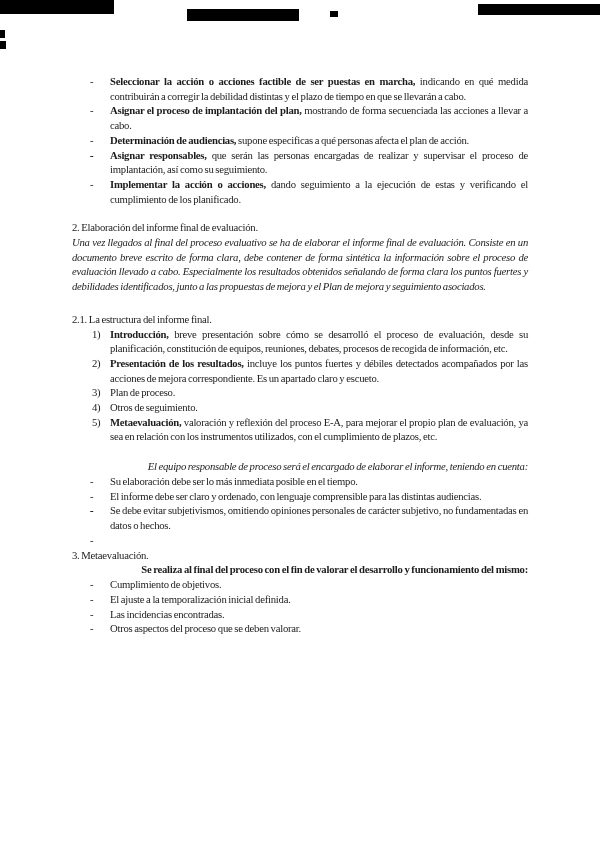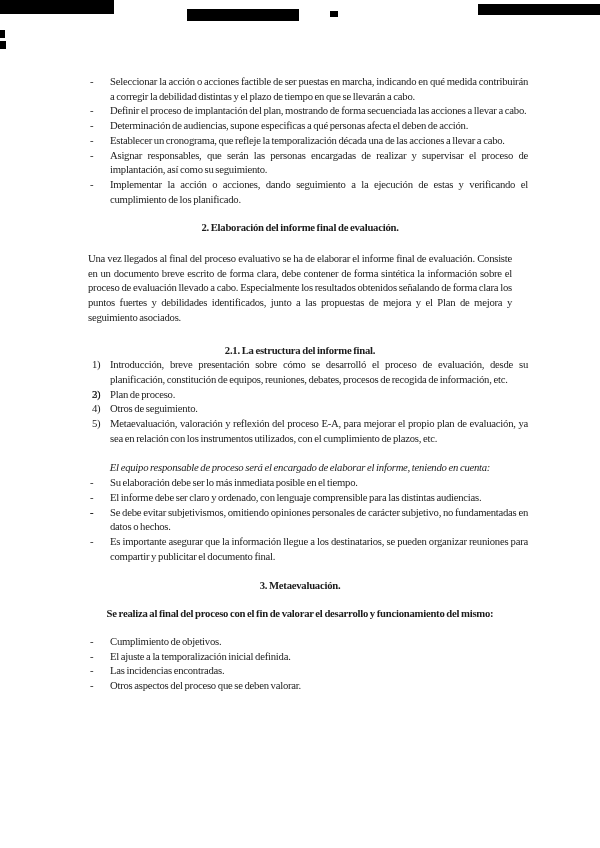--- a/index.html
+++ b/index.html
@@ -17,30 +17,30 @@
     position: absolute;
     left: 72px;
     right: 72px;
     top: 74px;
     font-size: 10.7px;
     line-height: 14.7px;
     letter-spacing: -0.25px;
     word-spacing: -0.6px;
     text-align: justify;
   }
-  .heading { font-weight: bold; margin: 14px 0 0 0; text-align: center; }
+  .heading { font-weight: normal; margin: 14px 0 0 0; text-align: left; }
   .heading.tight { margin-top: 18px; }
-  .para { margin: 16px; }
-  b { font-weight: normal; }
+  .para { margin: 0; font-style: italic; }
+  b { font-weight: bold; }
   ul.blist, ol.blist { list-style: none; margin: 0; padding: 0; }
   .blist li { position: relative; padding-left: 38px; margin: 0; }
   .blist li .marker { position: absolute; left: 18px; top: 0; }
   .blist li .num { position: absolute; left: 20px; top: 0; }
-  .italic-lead { font-style: italic; margin: 15px 0 0 0; text-align: center; }
-  .bold-lead { font-weight: bold; margin: 13px; text-align: center; }
+  .italic-lead { font-style: italic; margin: 15px 0 0 0; text-align: right; }
+  .bold-lead { font-weight: bold; margin: 0; text-align: right; }
   .h3gap { margin-top: 15px; }
 </style>
 </head>
 <body>
 
 <div class="page">
 
   <div class="artifact" style="left:0; top:7; width:114px; height:14px;"></div>
   <div class="artifact" style="left:187px; top:9px; width:112px; height:12px;"></div>
   <div class="artifact" style="left:330px; top:11px; width:8px; height:6px;"></div>
@@ -52,31 +52,30 @@
 
     <ul class="blist">
 
         <li>
           <span class="marker">-</span>
           <span class="txt"><b>Seleccionar la acción o acciones factible de ser puestas en marcha,</b><span> indicando en qué medida contribuirán a corregir la debilidad distintas y el plazo de tiempo en que se llevarán a cabo.</span></span>
         </li>
 
         <li>
           <span class="marker">-</span>
-          <span class="txt"><b>Definir el proceso de implantación del plan,</b><span> mostrando de forma secuenciada las acciones a llevar a cabo.</span></span>
+          <span class="txt"><b>Asignar el proceso de implantación del plan,</b><span> mostrando de forma secuenciada las acciones a llevar a cabo.</span></span>
         </li>
 
         <li>
           <span class="marker">-</span>
-          <span class="txt"><b>Determinación de audiencias,</b><span> supone especificas a qué personas afecta el deben de acción.</span></span>
+          <span class="txt"><b>Determinación de audiencias,</b><span> supone especificas a qué personas afecta el plan de acción.</span></span>
         </li>
 
         <li>
           <span class="marker">-</span>
-          <span class="txt"><b>Establecer un cronograma,</b><span> que refleje la temporalización década una de las acciones a llevar a cabo.</span></span>
         </li>
 
         <li>
           <span class="marker">-</span>
           <span class="txt"><b>Asignar responsables,</b><span> que serán las personas encargadas de realizar y supervisar el proceso de implantación, así como su seguimiento.</span></span>
         </li>
 
         <li>
           <span class="marker">-</span>
           <span class="txt"><b>Implementar la acción o acciones,</b><span> dando seguimiento a la ejecución de estas y verificando el cumplimiento de los planificado.</span></span>
@@ -89,20 +88,21 @@
     <div class="heading tight">2.1. La estructura del informe final.</div>
     <ol class="blist">
 
         <li>
           <span class="num">1)</span>
           <span class="txt"><b>Introducción,</b><span> breve presentación sobre cómo se desarrolló el proceso de evaluación, desde su planificación, constitución de equipos, reuniones, debates, procesos de recogida de información, etc.</span></span>
         </li>
 
         <li>
           <span class="num">2)</span>
+          <span class="txt"><b>Presentación de los resultados,</b><span> incluye los puntos fuertes y débiles detectados acompañados por las acciones de mejora correspondiente. Es un apartado claro y escueto.</span></span>
         </li>
 
         <li>
           <span class="num">3)</span>
           <span class="txt"><b></b><span>Plan de proceso.</span></span>
         </li>
 
         <li>
           <span class="num">4)</span>
           <span class="txt"><b></b><span>Otros de seguimiento.</span></span>
@@ -131,21 +131,20 @@
           <span class="marker">-</span>
         </li>
 
         <li>
           <span class="marker">-</span>
           <span class="txt">Se debe evitar subjetivismos, omitiendo opiniones personales de carácter subjetivo, no fundamentadas en datos o hechos.</span>
         </li>
 
         <li>
           <span class="marker">-</span>
-          <span class="txt">Es importante asegurar que la información llegue a los destinatarios, se pueden organizar reuniones para compartir y publicitar el documento final.</span>
         </li>
       </ul>
 
     <div class="heading h3gap">3. Metaevaluación.</div>
     <p class="bold-lead">Se realiza al final del proceso con el fin de valorar el desarrollo y funcionamiento del mismo:</p>
     <ul class="blist">
 
         <li>
           <span class="marker">-</span>
           <span class="txt">Cumplimiento de objetivos.</span>

